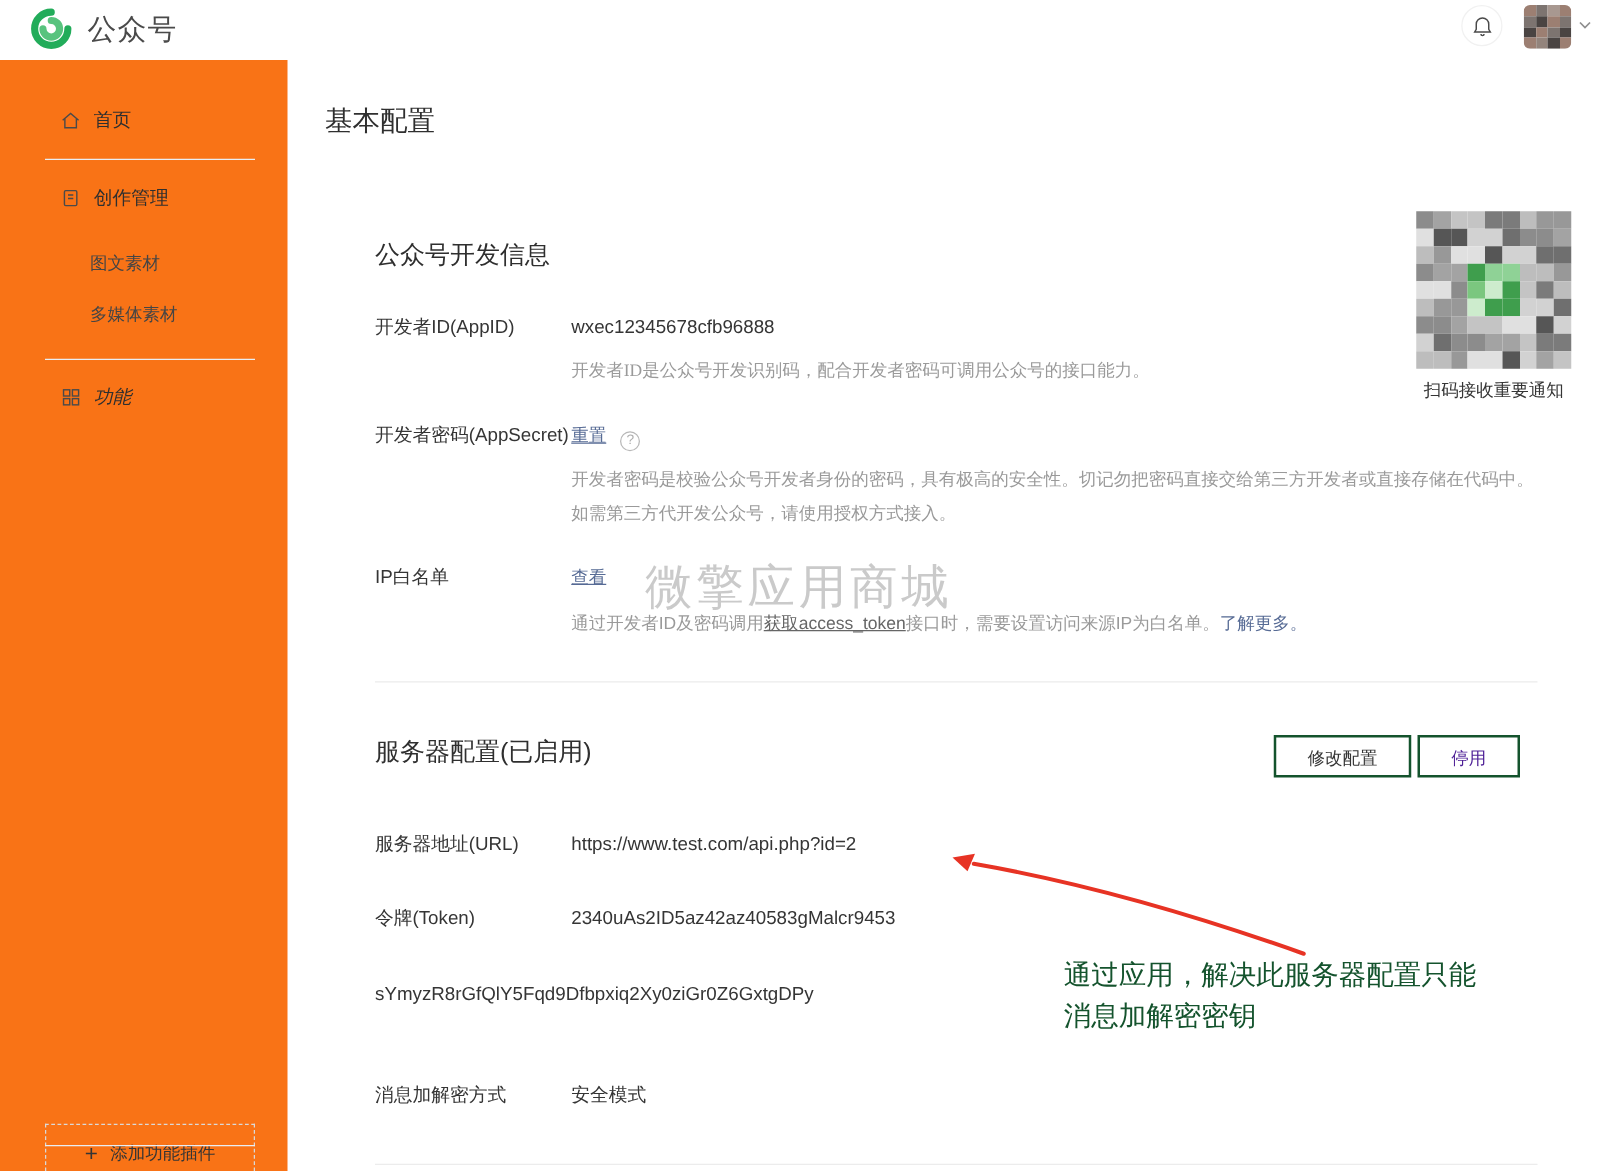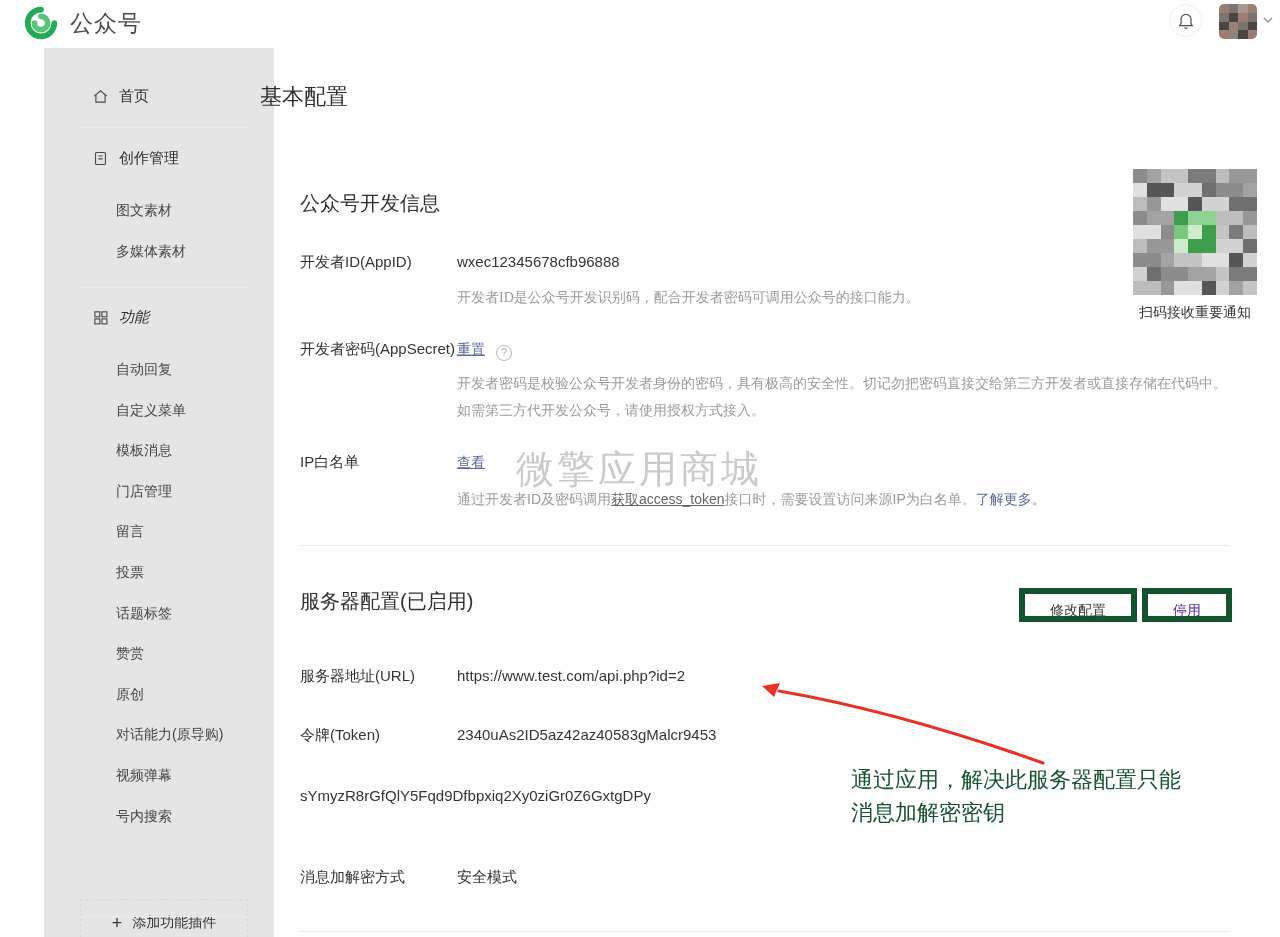--- a/index.html
+++ b/index.html
@@ -13,21 +13,21 @@
   .header { position:absolute; left:0; top:0; width:1280px; height:48px; background:#fff; z-index:10; }
   .logo-wrap { position:absolute; left:22px; top:4px; display:flex; align-items:center; gap:10px; }
   .brand { font-size:23px; color:#4a4a4a; letter-spacing:1px; }
   .bell-wrap { position:absolute; left:1169px; top:4px; width:33px; height:33px; border:1px solid #f1f1f1;
     border-radius:50%; display:flex; align-items:center; justify-content:center; }
   .avatar { position:absolute; left:1219px; top:4px; width:38px; height:35px; border-radius:5px; overflow:hidden;
     display:grid; grid-template-columns:repeat(4,1fr); grid-template-rows:repeat(4,1fr); }
   .chevron { position:absolute; left:1262px; top:14px; width:12px; height:12px; color:#8f8f8f; font-size:12px; }
 
   
-  .sidebar { position:absolute; left:0; top:48px; width:230px; bottom:0; background:#e5e5e5;margin-left:44px; }
+  .sidebar { position:absolute; left:0; top:48px; width:230px; bottom:0; background:#f97316; }
   .side-row { position:absolute; left:48px; display:flex; align-items:center; gap:10px; height:40px;
     font-size:15px; color:#2f2f2f; cursor:pointer; }
   .side-div { position:absolute; left:36px; width:168px; height:1px; background:#e9edf2; }
   .side-list { position:absolute; left:72px; display:flex; flex-direction:column; }
   .side-sub-item { height:40.6px; line-height:40.6px; font-size:14px; color:#454545; cursor:pointer; white-space:nowrap; }
   .add-plugin { position:absolute; left:36px; top:851px; width:168px; height:48px; border:1px dashed #d9d9d9;
     display:flex; align-items:center; justify-content:center; gap:10px; font-size:14px; color:#353535; cursor:pointer; }
   .plus { font-size:18px; color:#353535; line-height:1; }
 
   
@@ -48,21 +48,21 @@
   .more-link { color:#576b95; cursor:pointer; }
   .qmark { display:inline-flex; width:16px; height:16px; border:1px solid #b8b8b8; border-radius:50%;
     color:#b0b0b0; font-size:11px; align-items:center; justify-content:center; margin-left:7px; vertical-align:-2px; cursor:pointer; }
 
   .watermark { position:absolute; left:516px; top:444px; font-family:"Liberation Serif", serif;
     font-size:38px; letter-spacing:3px; color:rgba(150,150,150,.5); z-index:5; pointer-events:none; white-space:nowrap; }
 
   .hdiv { position:absolute; left:300px; width:930px; height:1px; background:#ececec; }
 
   .btns { position:absolute; top:588px; left:1019px; display:flex; gap:5px; }
-  .btn { height:34px; line-height:32px; padding:0 25px; background:#fff; border:6px solid #14532d;
+  .btn { height:34px; line-height:32px; padding:0 25px; background:#fff; border:2px solid #14532d;
     font-size:14px; cursor:pointer; font-family:inherit; }
   .btn-modify { color:#353535; }
   .btn-disable { color:#4c1d95; }
 
   .annotation-text { position:absolute; left:851px; top:763px; font-size:22px; line-height:33px;
     color:#14532d; font-weight:500; z-index:6; }
   .arrow-overlay { position:absolute; left:0; top:0; z-index:6; pointer-events:none; }
 
   svg.ic { display:block; }
 </style>
@@ -144,35 +144,20 @@
     <span>
       <svg class="ic" width="17" height="17" viewBox="0 0 24 24" fill="none" stroke="#4a4a4a" stroke-width="1.6">
         <rect x="4" y="4" width="7" height="7"></rect>
           <rect x="14" y="4" width="7" height="7"></rect>
         <rect x="4" y="14" width="7" height="7"></rect>
           <rect x="14" y="14" width="7" height="7"></rect>
       </svg>
     </span>
     <span>功能</span>
   </div>
-  <div class="side-list" style="top:301px;">
-
-  <div class="side-sub-item">自动回复</div>
-      <div class="side-sub-item">自定义菜单</div>
-      <div class="side-sub-item">模板消息</div>
-      <div class="side-sub-item">门店管理</div>
-      <div class="side-sub-item">留言</div>
-      <div class="side-sub-item">投票</div>
-      <div class="side-sub-item">话题标签</div>
-      <div class="side-sub-item">赞赏</div>
-      <div class="side-sub-item">原创</div>
-      <div class="side-sub-item">对话能力(原导购)</div>
-      <div class="side-sub-item">视频弹幕</div>
-      <div class="side-sub-item">号内搜索</div>
-    </div>
 
   <div class="add-plugin">
     <span class="plus">+</span>
     <span>添加功能插件</span>
   </div>
   <div class="side-div" style="top:868px;"></div>
 </div>
 
 <div class="page-title">基本配置</div>
 

